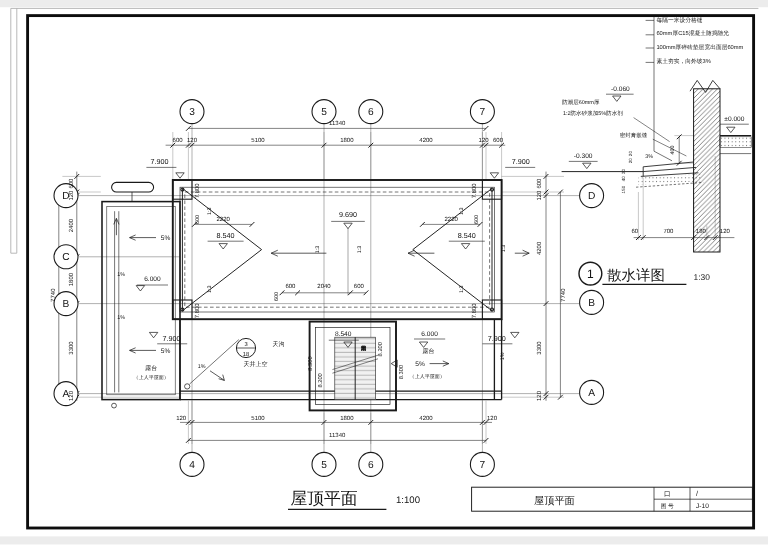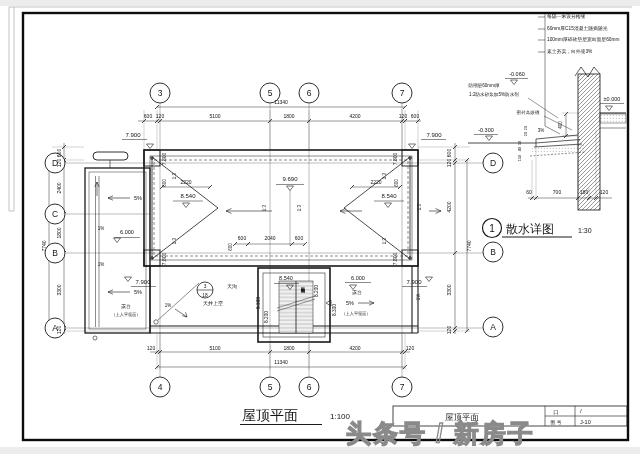--- a/index.html
+++ b/index.html
@@ -293,14 +293,13 @@
         <text x="55" y="166" font-size="8.5" text-anchor="middle">D</text>
         <text x="55" y="217" font-size="8.5" text-anchor="middle">C</text>
         <text x="55" y="256" font-size="8.5" text-anchor="middle">B</text>
         <text x="55" y="331" font-size="8.5" text-anchor="middle">A</text>
         <text x="493" y="166" font-size="8.5" text-anchor="middle">D</text>
         <text x="493" y="255" font-size="8.5" text-anchor="middle">B</text>
         <text x="493" y="330" font-size="8.5" text-anchor="middle">A</text>
       </g>
   </svg>
 
-  <div class="wm">头条号 / 新房子</div>
 </div>
 
 </body></html>

